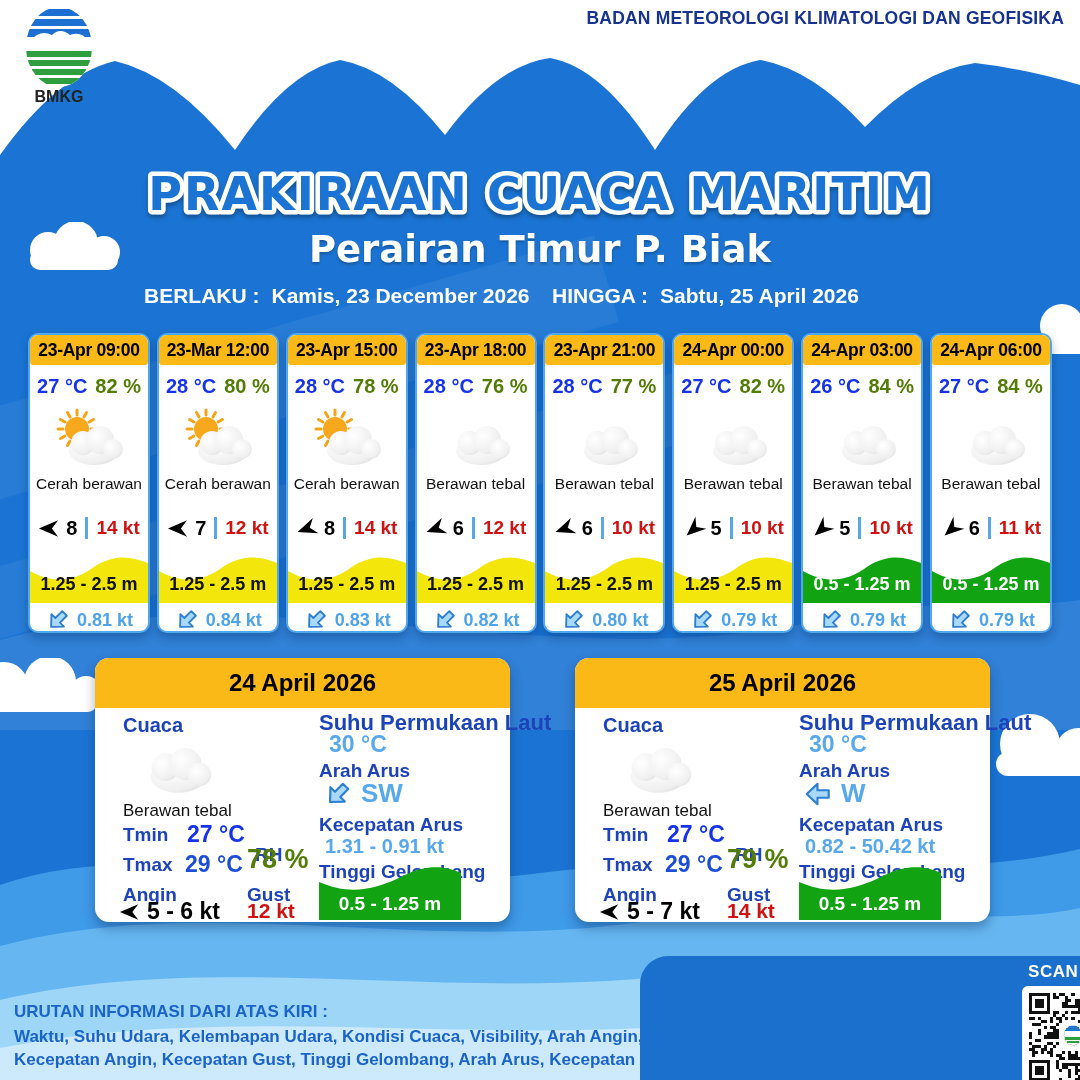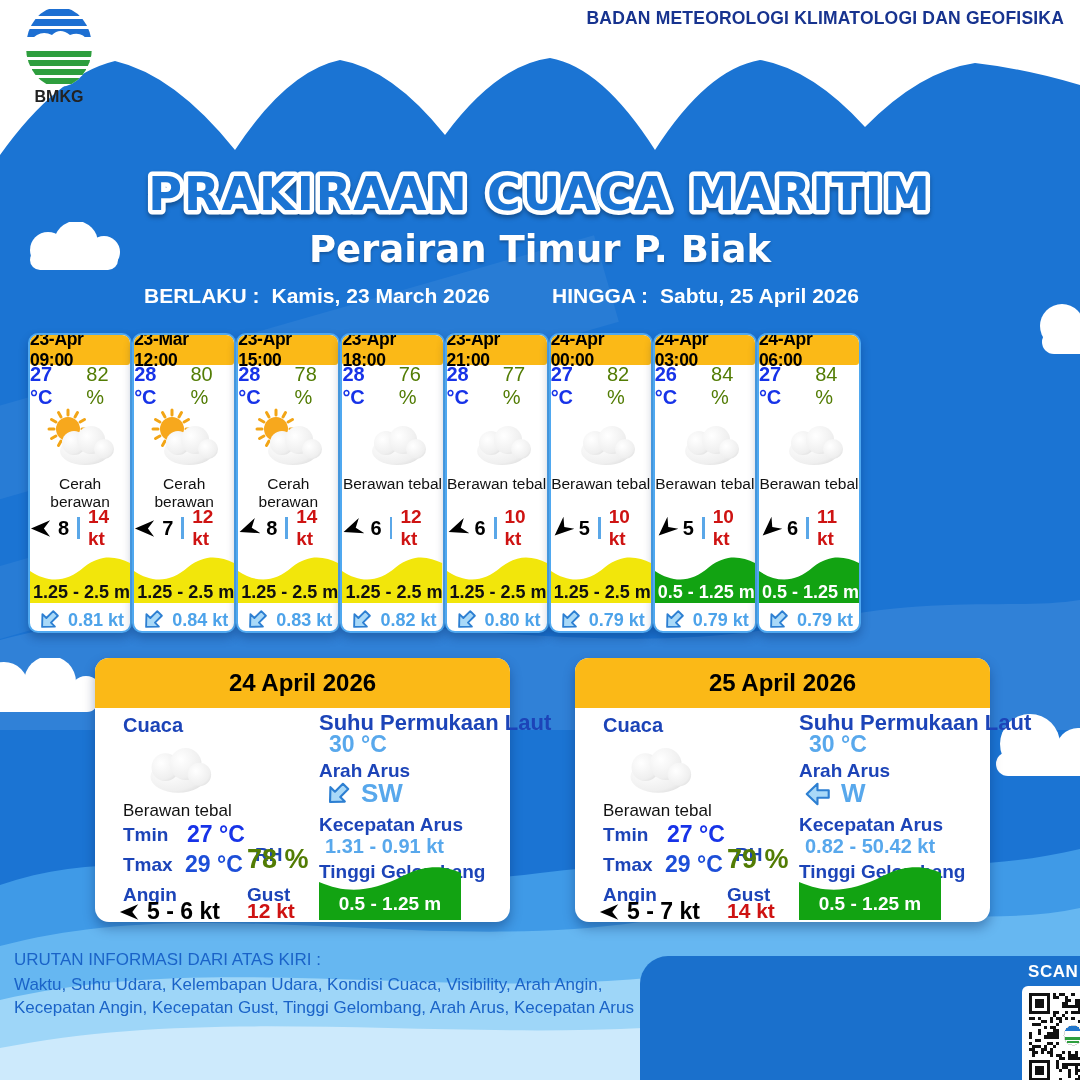--- a/index.html
+++ b/index.html
@@ -23,44 +23,44 @@
   .title-svg{position:absolute;left:0;top:164px;width:1080px;height:62px;
              filter:drop-shadow(0 3px 2px rgba(0,0,0,0.3));}
   .subtitle{position:absolute;left:0;top:228px;width:1080px;text-align:center;color:#ffffff;
             font-family:"DejaVu Sans",sans-serif;font-weight:700;font-size:37px;
             text-shadow:0 2px 3px rgba(0,0,0,0.25);}
   .validity{position:absolute;left:0;top:284px;width:1080px;color:#ffffff;font-size:21px;}
   .validity .grp{position:absolute;display:flex;gap:12px;align-items:baseline;}
   .vg1{left:144px;} .vg2{left:552px;}
   .v-label{font-weight:800;} .v-value{font-weight:600;}
   
-  .hrow{position:absolute;left:28px;top:333px;width:833px;display:flex;justify-content:space-between;}
+  .hrow{position:absolute;left:28px;top:333px;width:1024px;display:flex;justify-content:space-between;}
   .hcard{width:122px;height:300px;background:#ffffff;border:2px solid #4fa8f0;border-radius:10px;
          box-shadow:0 5px 10px rgba(0,30,80,0.3);display:flex;flex-direction:column;overflow:hidden;}
   .hcard-header{height:30px;background:#fbb917;border-radius:7px 7px 3px 3px;color:#000;
                 font-size:17.5px;font-weight:700;display:flex;align-items:center;justify-content:center;
                 letter-spacing:-0.3px;flex:none;}
   .temp-row{height:36px;display:flex;align-items:center;justify-content:center;gap:8px;padding-top:6px;flex:none;}
   .temp{font-size:20px;font-weight:700;color:#1733e8;}
-  .rh{font-size:20px;font-weight:400;color:#527c04;}
+  .rh{font-size:20px;font-weight:700;color:#527c04;}
   .wicon{height:74px;display:flex;align-items:center;justify-content:center;flex:none;}
   .wicon svg{width:86px;height:62px;}
   .wicon .sun-part{display:none;}
   .wicon.v-sun-cloud .sun-part{display:inline;}
   .cond{height:22px;text-align:center;font-size:15.5px;color:#111;flex:none;}
   .wind-row{height:46px;display:flex;align-items:center;justify-content:center;gap:5px;flex:none;margin-top:8px;}
   .dart{width:23px;height:23px;fill:#000;flex:none;}
   .vis{font-size:20px;font-weight:700;color:#000;}
   .vdiv{width:3px;height:22px;background:#5aa7e8;margin:0 3px;}
   .wspd{font-size:19px;font-weight:700;color:#ce1312;}
   .waveband{position:relative;height:52px;margin-top:auto;flex:none;}
   .waveband svg{position:absolute;left:0;top:0;width:100%;height:100%;}
   .waveband.v-yellow .wb-path{fill:#f2e60b;}
   .waveband.v-green  .wb-path{fill:#12a312;}
-  .wb-text{position:absolute;left:0;bottom:0;width:100%;text-align:right;font-size:18px;font-weight:700;}
+  .wb-text{position:absolute;left:0;bottom:8px;width:100%;text-align:center;font-size:18px;font-weight:700;}
   .waveband.v-yellow .wb-text{color:#111;}
   .waveband.v-green  .wb-text{color:#fff;}
   .current-row{height:34px;display:flex;align-items:center;justify-content:center;gap:6px;flex:none;}
   .blockarrow{width:26px;height:26px;}
   .blockarrow path{fill:#a9d9f8;stroke:#2d7fd2;stroke-width:2;stroke-linejoin:round;}
   .cur{font-size:18px;font-weight:700;color:#4da3ea;}
   
   .drow{position:absolute;left:95px;top:658px;width:890px;height:299px;}
   .dcard{position:absolute;top:0;width:415px;height:264px;background:#ffffff;border-radius:14px;
          box-shadow:0 6px 12px rgba(0,30,80,0.35);}
@@ -90,21 +90,21 @@
   .d-arahrow .blockarrow{width:30px;height:30px;}
   .d-kecl{left:224px;top:156px;}
   .d-kec{position:absolute;left:230px;top:177px;font-size:20px;font-weight:700;color:#58a8ec;white-space:nowrap;}
   .d-gell{left:224px;top:203px;}
   .d-gbox{position:absolute;left:224px;top:206px;width:142px;height:56px;}
   .d-gbox svg{position:absolute;left:0;top:0;width:100%;height:100%;}
   .d-gbox .gb-path{fill:#12a312;}
   .d-gtext{position:absolute;left:0;bottom:5px;width:100%;text-align:center;font-size:19px;
            font-weight:700;color:#fff;}
   
-  .footer-text{position:absolute;left:14px;top:950px;color:#1a63c8;font-weight:400;}
+  .footer-text{position:absolute;left:14px;top:1002px;color:#1a63c8;font-weight:700;}
   .f-title{font-size:17px;margin-bottom:3px;}
   .f-line{font-size:17px;line-height:23px;}
   .scan-panel{position:absolute;left:640px;top:956px;width:488px;height:124px;background:#1a70cc;
               border-radius:28px 0 0 0;text-align:center;}
   .scan-me{position:absolute;right:18px;top:6px;color:#ffffff;font-size:17px;font-weight:600;letter-spacing:.5px;}
   .qr-box{position:absolute;right:4px;top:30px;width:102px;height:102px;background:#ffffff;
           border-radius:6px;padding:7px;}
   .qr-box svg{width:88px;height:88px;shape-rendering:crispEdges;}
 </style>
 </head>
@@ -190,21 +190,21 @@
   </div>
 
   <svg class="title-svg" viewBox="0 0 1080 62">
     <text x="540" y="46" text-anchor="middle" font-family="DejaVu Sans, sans-serif" font-size="46" font-weight="bold" letter-spacing="2" fill="#1b74d3" stroke="#ffffff" stroke-width="9" paint-order="stroke" stroke-linejoin="round">PRAKIRAAN CUACA MARITIM</text>
   </svg>
   <div class="subtitle">Perairan Timur P. Biak</div>
 
   <div class="validity">
     <div class="grp vg1">
       <span class="v-label">BERLAKU :</span>
-      <span class="v-value">Kamis, 23 March 2026</span>
+      <span class="v-value">Kamis, 23 December 2026</span>
     </div>
     <div class="grp vg2">
       <span class="v-label">HINGGA :</span>
       <span class="v-value">Sabtu, 25 April 2026</span>
     </div>
   </div>
 
   <div class="hrow">
 
       <div class="hcard">

